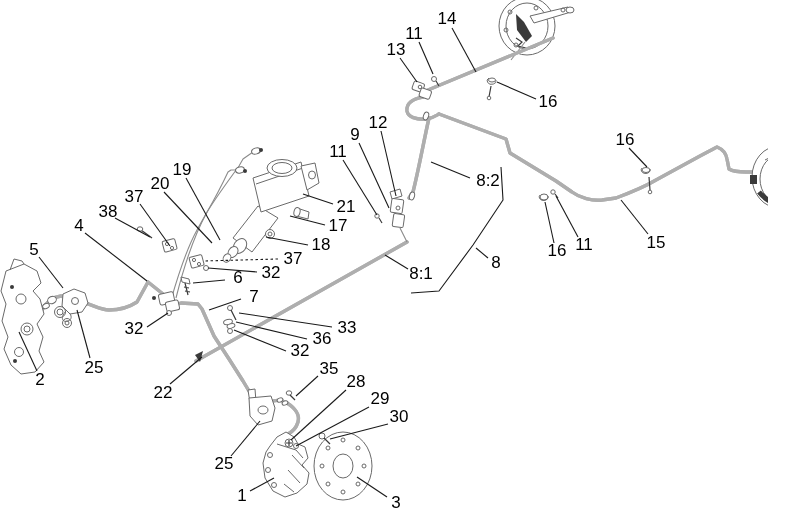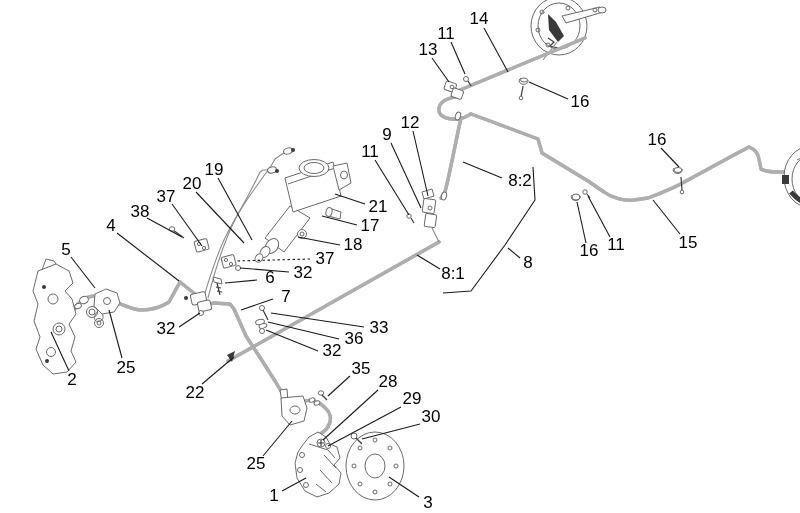--- a/index.html
+++ b/index.html
@@ -1,16 +1,16 @@
 <!DOCTYPE html>
 <html><head>
 <meta charset="utf-8">
 <style>
   html,body{margin:0;padding:0;background:#fff;}
-  .stage{position:relative;width:768px;height:513px;background:#fff;overflow:hidden;padding-left:32px;}
+  .stage{position:relative;width:768px;height:513px;background:#fff;overflow:hidden;}
   svg{display:block;}
   .tube{fill:none;stroke:#aeaeae;stroke-width:3.4;stroke-linejoin:round;stroke-linecap:round;}
   .tube-core{fill:none;stroke:#ffffff;stroke-width:1.4;stroke-linejoin:round;stroke-linecap:round;}
   .thin{fill:none;stroke:#8b8b8b;stroke-width:1.1;stroke-linejoin:round;}
   .part{fill:#ffffff;stroke:#6a6a6a;stroke-width:1;stroke-linejoin:round;}
   .part-open{fill:none;stroke:#6a6a6a;stroke-width:1;stroke-linejoin:round;}
   .dark{fill:#3a3a3a;stroke:none;}
   .darkline{fill:none;stroke:#3a3a3a;stroke-width:1.2;}
   .leader{fill:none;stroke:#1a1a1a;stroke-width:1.1;}
   .leader.dashed{stroke-dasharray:2.5 2.5;}

